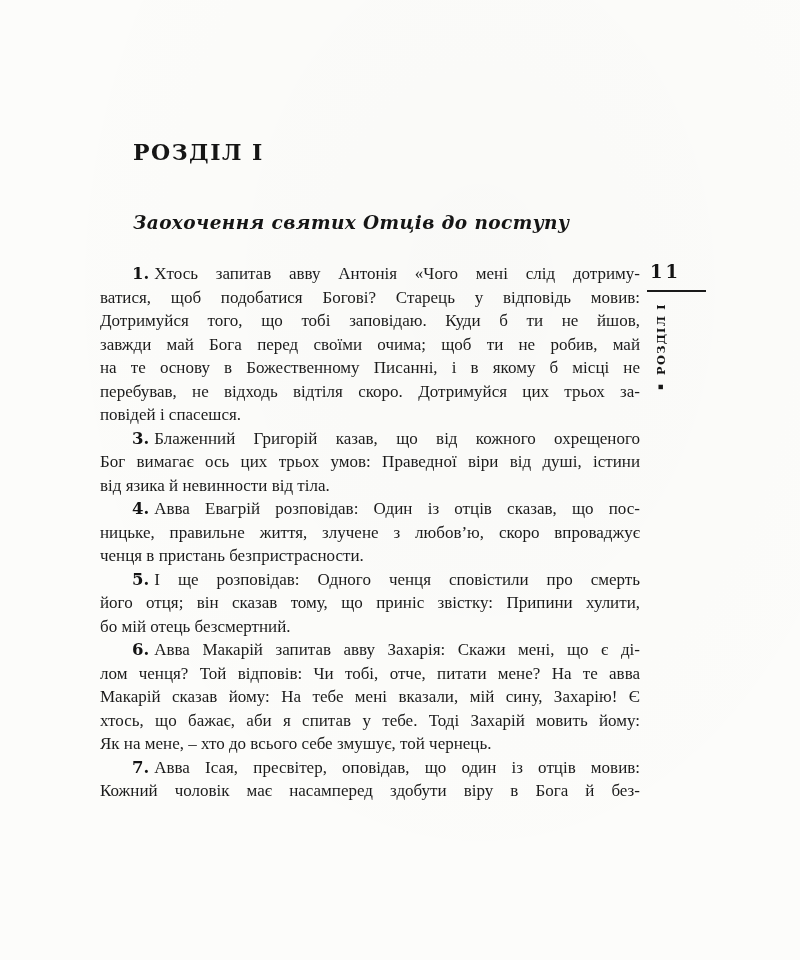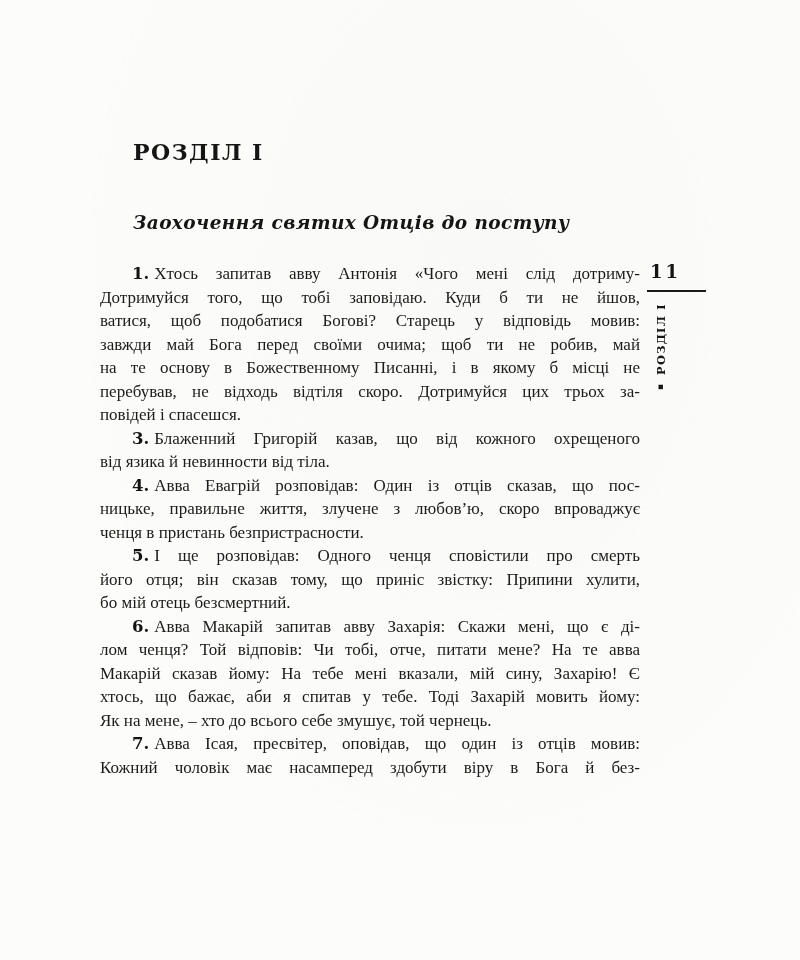--- a/index.html
+++ b/index.html
@@ -128,29 +128,30 @@
 
   <h1 class="chapter-heading">РОЗДІЛ I</h1>
 
   <h2 class="section-title">
     <div>Заохочення святих Отців до поступу</div>
   </h2>
 
   <div class="text-column" id="body-column">
       <div class="para">
         <div class="line first"><span class="pnum">1.</span>Хтось запитав авву Антонія «Чого мені слід дотриму-</div>
+        <div class="line">ватися, щоб подобатися Богові? Старець у відповідь мовив:</div>
         <div class="line">Дотримуйся того, що тобі заповідаю. Куди б ти не йшов,</div>
-        <div class="line">ватися, щоб подобатися Богові? Старець у відповідь мовив:</div>
         <div class="line">завжди май Бога перед своїми очима; щоб ти не робив, май</div>
         <div class="line">на те основу в Божественному Писанні, і в якому б місці не</div>
         <div class="line">перебував, не відходь відтіля скоро. Дотримуйся цих трьох за-</div>
         <div class="line last">повідей і спасешся.</div>
       </div>
       <div class="para">
         <div class="line first"><span class="pnum">3.</span>Блаженний Григорій казав, що від кожного охрещеного</div>
+        <div class="line">Бог вимагає ось цих трьох умов: Праведної віри від душі, істини</div>
         <div class="line last">від язика й невинности від тіла.</div>
       </div>
       <div class="para">
         <div class="line first"><span class="pnum">4.</span>Авва Евагрій розповідав: Один із отців сказав, що пос-</div>
         <div class="line">ницьке, правильне життя, злучене з любов’ю, скоро впроваджує</div>
         <div class="line last">ченця в пристань безпристрасности.</div>
       </div>
       <div class="para">
         <div class="line first"><span class="pnum">5.</span>І ще розповідав: Одного ченця сповістили про смерть</div>
         <div class="line">його отця; він сказав тому, що приніс звістку: Припини хулити,</div>

